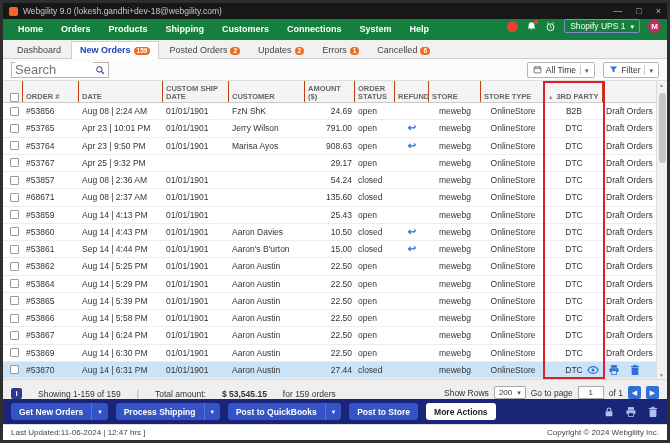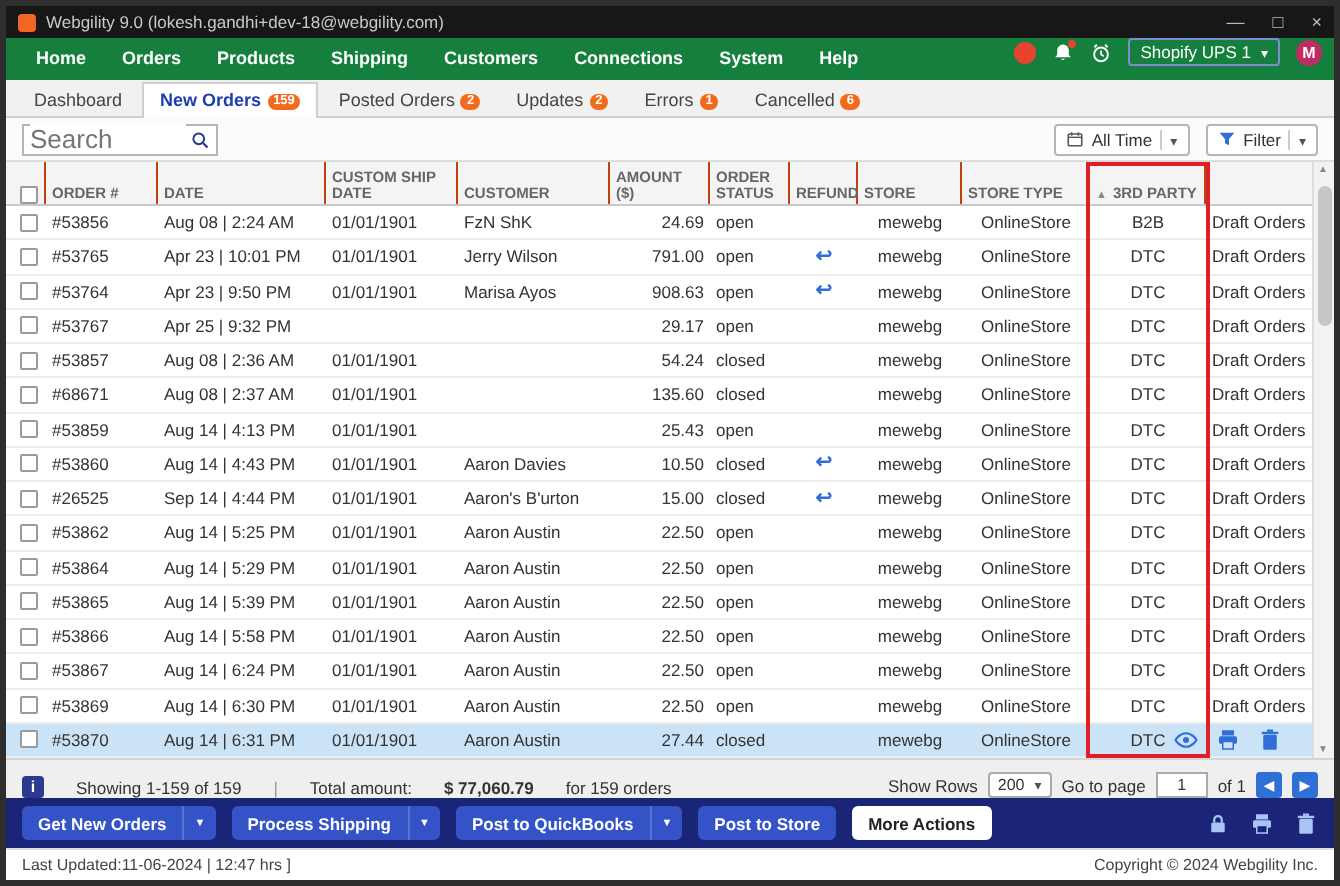--- a/index.html
+++ b/index.html
@@ -363,21 +363,21 @@
           <div class="cell c-refund" style="text-align: center;"><span class="refund-ic">↩</span></div>
           <div class="cell c-store">mewebg</div>
           <div class="cell c-stype">OnlineStore</div>
           <div class="cell c-otype">DTC</div>
           <div class="cell c-3rd">Draft Orders</div>
         </div>
         <div class="trow">
           <div class="cell c-check">
             <span class="checkbox"></span>
           </div>
-          <div class="cell c-order">#26525</div>
+          <div class="cell c-order">#53861</div>
           <div class="cell c-date">Sep 14 | 4:44 PM</div>
           <div class="cell c-ship">01/01/1901</div>
           <div class="cell c-cust">Aaron's B'urton</div>
           <div class="cell c-amt">15.00</div>
           <div class="cell c-status">closed</div>
           <div class="cell c-refund" style="text-align: center;"><span class="refund-ic">↩</span></div>
           <div class="cell c-store">mewebg</div>
           <div class="cell c-stype">OnlineStore</div>
           <div class="cell c-otype">DTC</div>
           <div class="cell c-3rd">Draft Orders</div>
@@ -521,21 +521,21 @@
     <div class="vscroll">
       <div class="vthumb"></div>
     </div>
   </div>
 
   <div class="statusbar">
     <span class="info-ic"></span>
     <span>Showing 1-159 of 159</span>
     <span class="pipe"></span>
     <span>Total amount:</span>
-    <b>$ 77,060.79</b>
+    <b>$ 53,545.15</b>
     <span>for 159 orders</span>
     <div class="sb-right">
       <span>Show Rows</span>
       <div class="mini-select">
         <span>200</span>
         <span class="caret"></span>
       </div>
       <span>Go to page</span>
       <div class="pagebox">1</div>
       <span>of 1</span>

